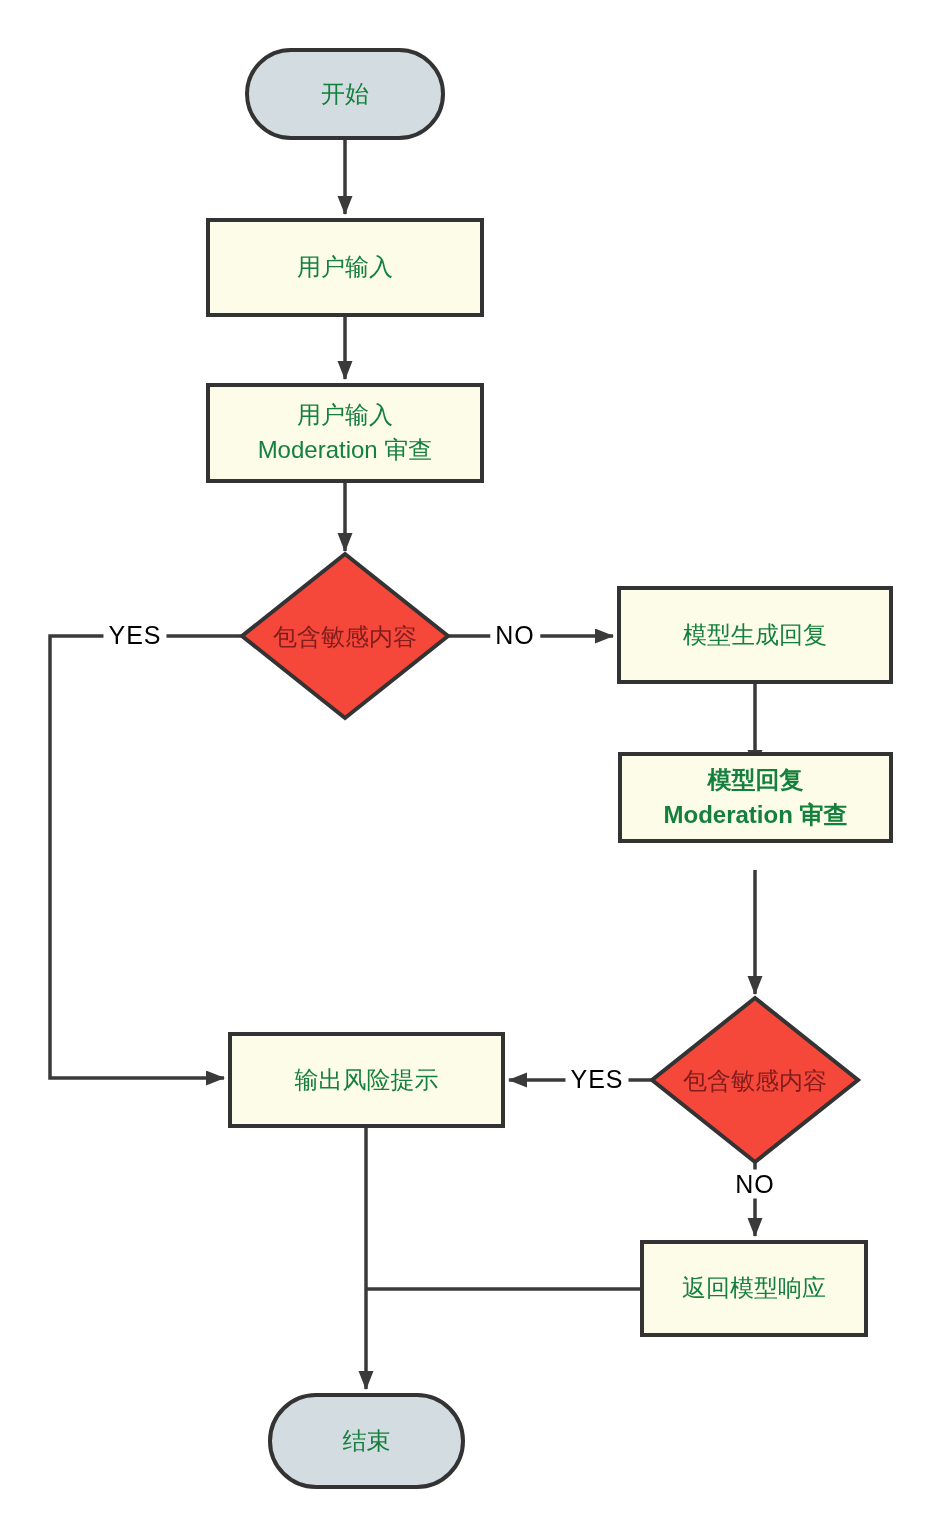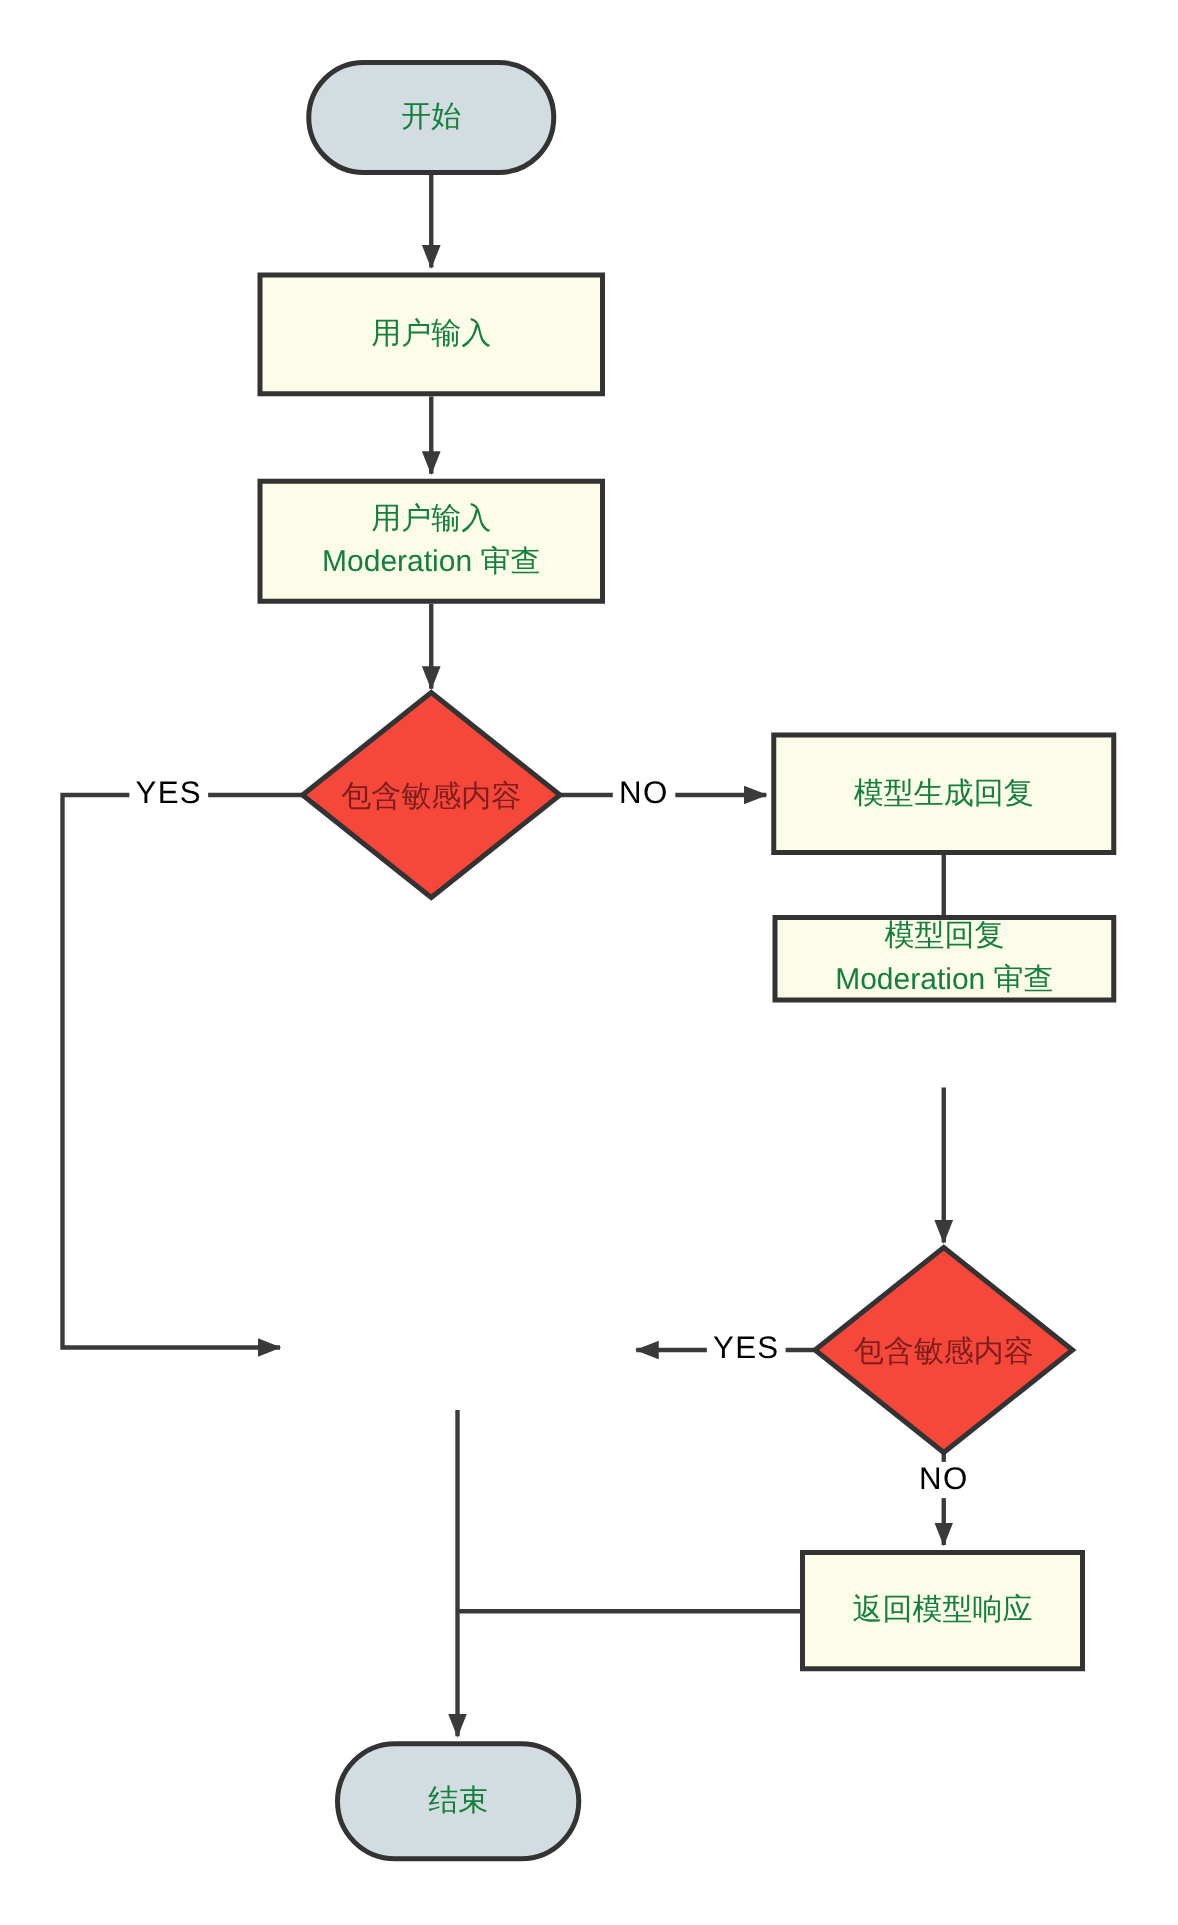--- a/index.html
+++ b/index.html
@@ -56,21 +56,21 @@
     letter-spacing: 1px;
     padding: 0 5px;
     white-space: nowrap;
   }
 
   
   #node-start            { left: 245px; top: 48px;   width: 200px; height: 92px; }
   #node-user-input       { left: 206px; top: 218px;  width: 278px; height: 99px; }
   #node-input-moderation { left: 206px; top: 383px;  width: 278px; height: 100px; }
   #node-model-generate   { left: 617px; top: 586px;  width: 276px; height: 98px; }
-  #node-reply-moderation { left: 618px; top: 732px;  width: 275px; height: 70px; }
+  #node-reply-moderation { left: 618px; top: 752px;  width: 275px; height: 91px; font-weight: bold; }
   #node-risk-warning     { left: 228px; top: 1032px; width: 277px; height: 96px; }
   #node-return-response  { left: 640px; top: 1240px; width: 228px; height: 97px; text-align: center; }
   #node-end              { left: 268px; top: 1393px; width: 197px; height: 96px; }
 
   #label-decision-input { left: 345px; top: 637px; }
   #label-decision-reply { left: 755px; top: 1081px; }
 
   #edge-label-input-yes { left: 135px; top: 635px; }
   #edge-label-input-no  { left: 515px; top: 635px; }
   #edge-label-reply-yes { left: 597px; top: 1079px; }
@@ -109,20 +109,21 @@
   <div class="node process" id="node-user-input">用户输入</div>
 
   <div class="node process" id="node-input-moderation">用户输入
 Moderation 审查</div>
 
   <div class="node process" id="node-model-generate">模型生成回复</div>
 
   <div class="node process" id="node-reply-moderation">模型回复
 Moderation 审查</div>
 
+  <div class="node process" id="node-risk-warning">输出风险提示</div>
 
   <div class="node process" id="node-return-response">返回模型响应</div>
 
   <div class="node terminal" id="node-end">结束</div>
 
   <span class="diamond-label" id="label-decision-input">包含敏感内容</span>
   <span class="diamond-label" id="label-decision-reply">包含敏感内容</span>
 
   <span class="edge-label" id="edge-label-input-yes">YES</span>
   <span class="edge-label" id="edge-label-input-no">NO</span>

